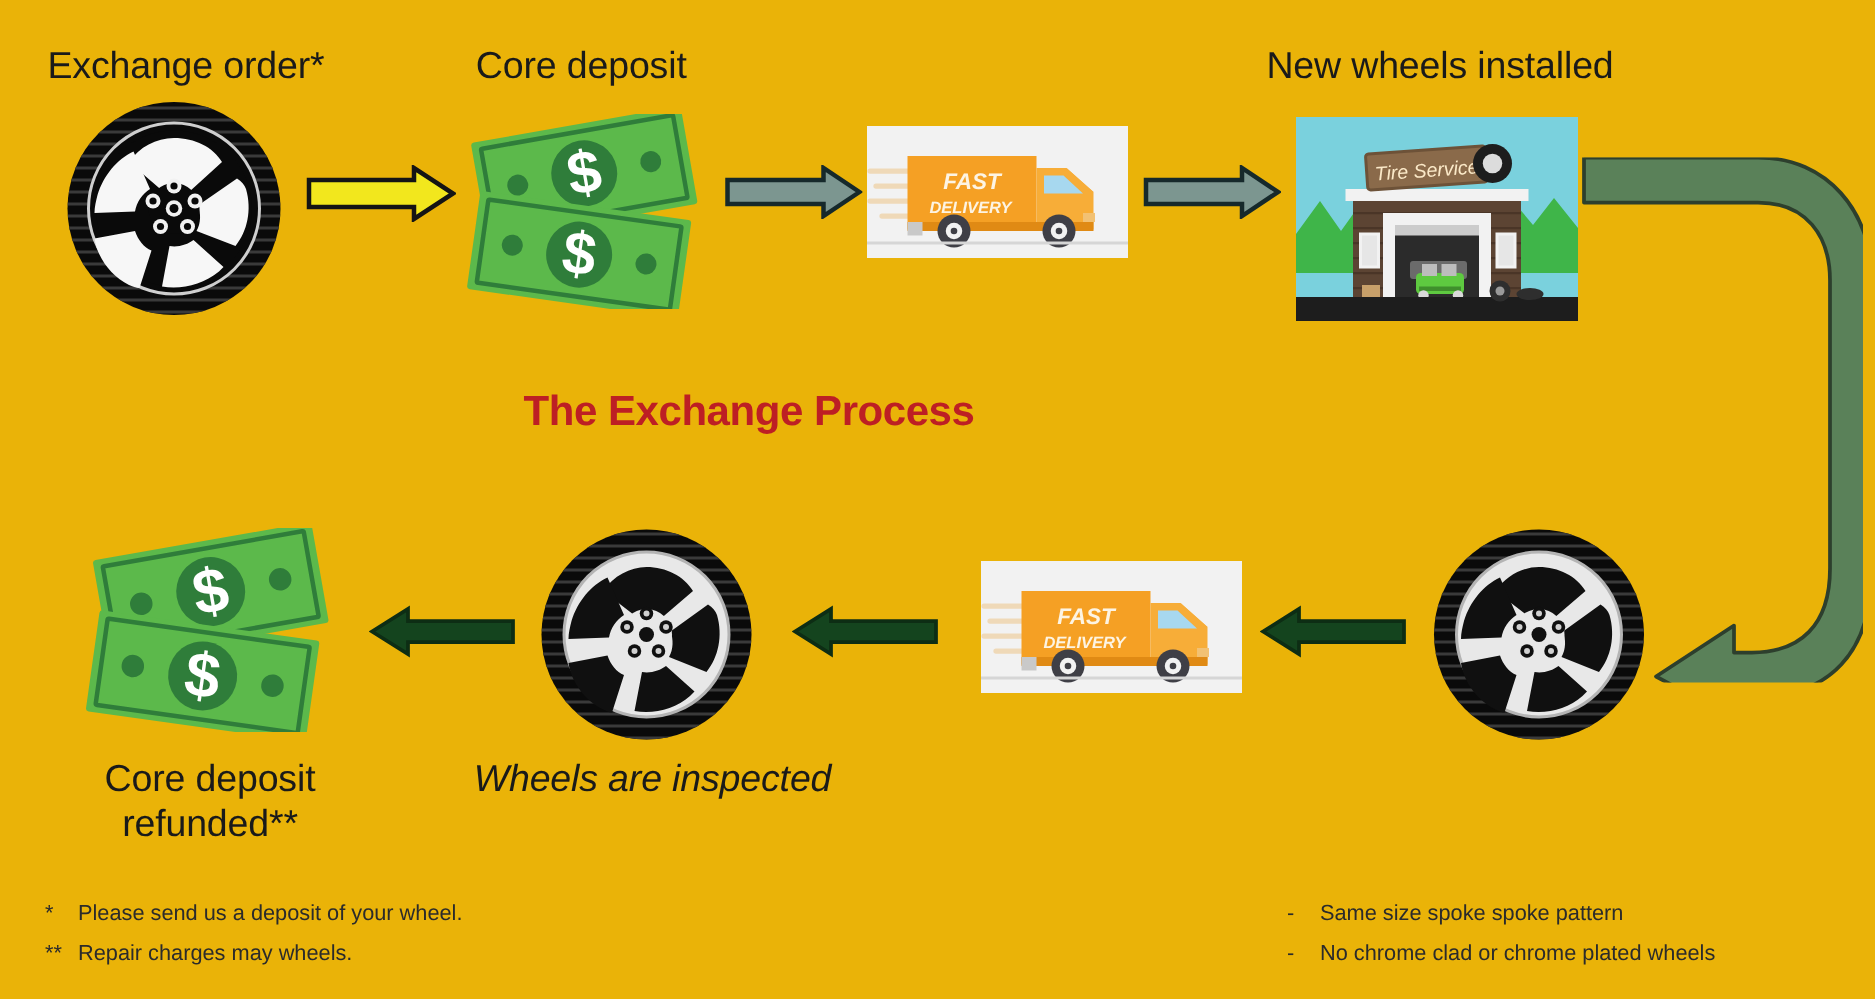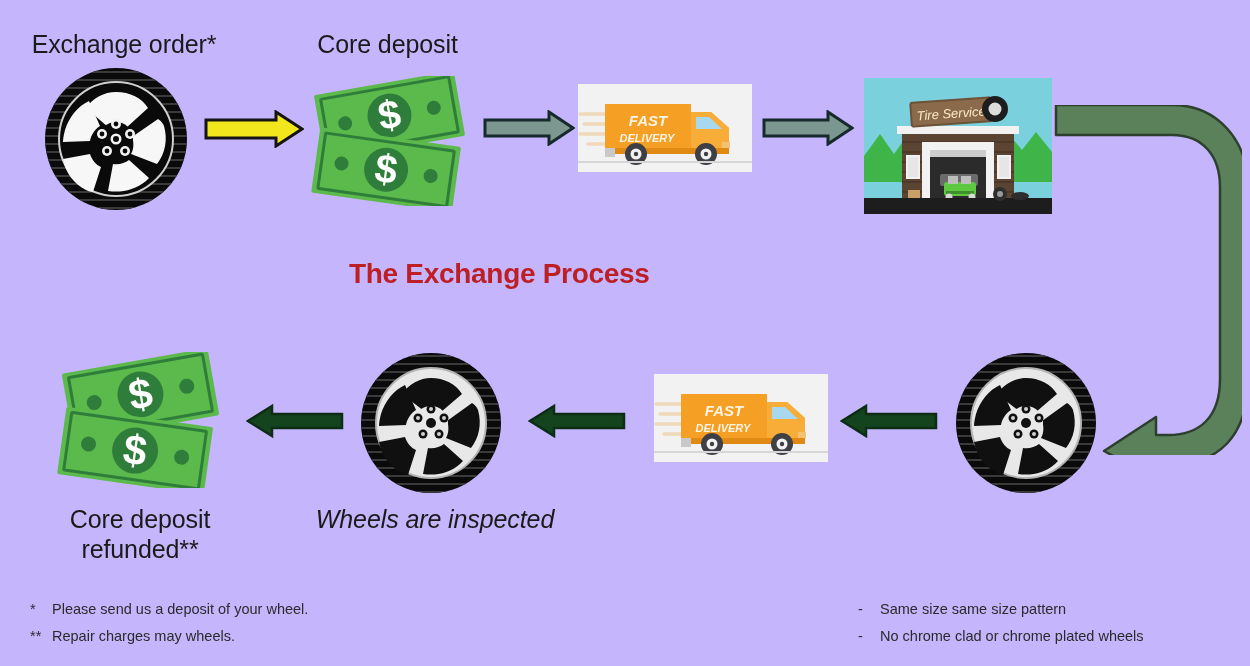--- a/index.html
+++ b/index.html
@@ -8,21 +8,21 @@
     background: #ffffff;
   }
   body {
     font-family: "Liberation Sans", sans-serif;
     -webkit-font-smoothing: antialiased;
   }
   #canvas {
     position: relative;
     width: 1250px;
     height: 666px;
-    background: #c4b5fd;
+    background: #eab308;
     overflow: hidden;
   }
   .abs { position: absolute; }
 
   
   .step-label {
     font-size: 25px;
     color: #1a1a1a;
     line-height: 1.18;
     text-align: center;
@@ -78,20 +78,21 @@
 </style>
 </head>
 <body>
 
 <div id="canvas">
 
   <div class="abs step-label" style="left:14px; top:30px; width:220px;">Exchange order*</div>
 
   <div class="abs step-label" style="left:295px; top:30px; width:185px;">Core deposit</div>
 
+  <div class="abs step-label" style="left:815px; top:30px; width:290px;">New wheels installed</div>
 
   <div class="wheel" style="left:38px; top:68px;">
     <svg width="156" height="142" viewBox="0 0 156 142">
       <defs>
         <clipPath id="tireclipA">
             <circle cx="78" cy="71" r="71"></circle>
           </clipPath>
       </defs>
 
       <ellipse cx="78" cy="71" rx="71" ry="71" fill="#0a0a0a"></ellipse>
@@ -501,21 +502,21 @@
     </div>
     <div class="note-row">
       <span class="note-mark">**</span>
       <span>Repair charges may wheels.</span>
     </div>
   </div>
 
   <div class="abs note" style="left:858px; top:596px;">
     <div class="note-row">
       <span class="note-mark">-</span>
-      <span>Same size same size pattern</span>
+      <span>Same size spoke spoke pattern</span>
     </div>
     <div class="note-row">
       <span class="note-mark">-</span>
       <span>No chrome clad or chrome plated wheels</span>
     </div>
   </div>
 
 </div>
 
 </body></html>

